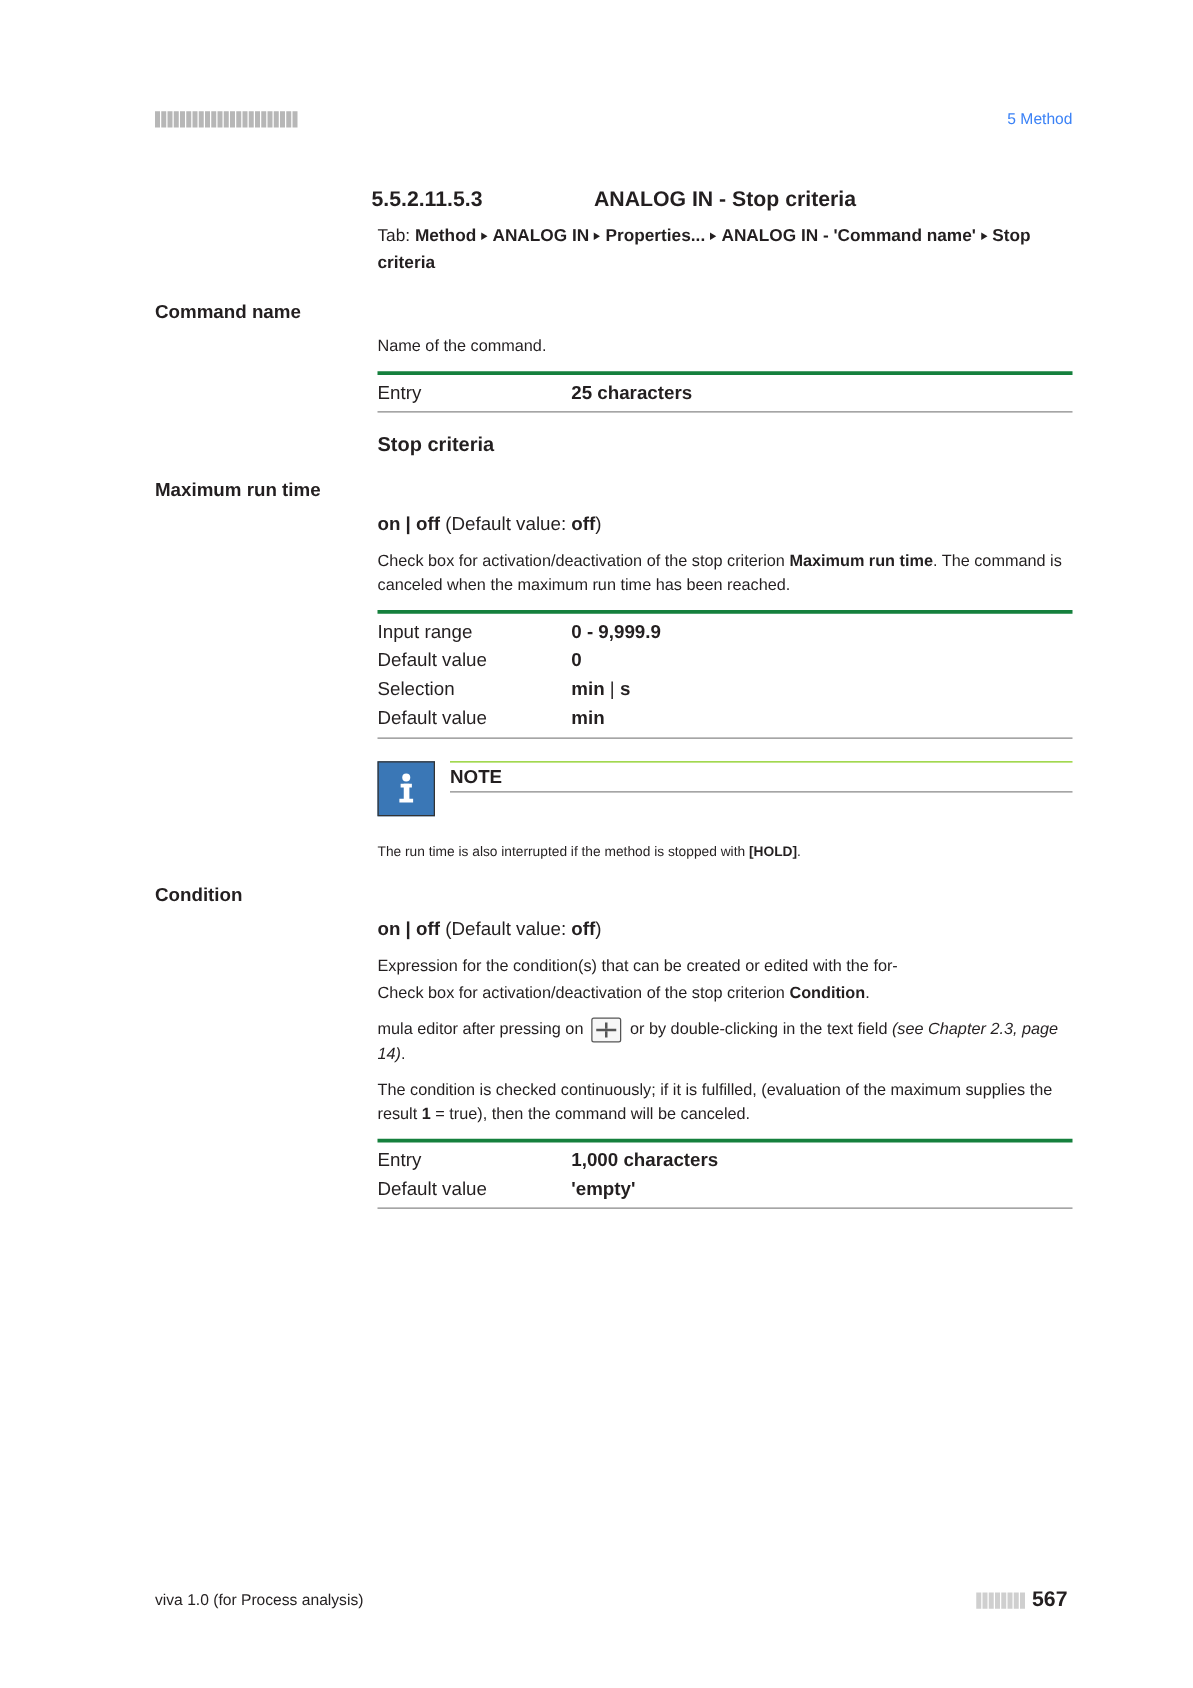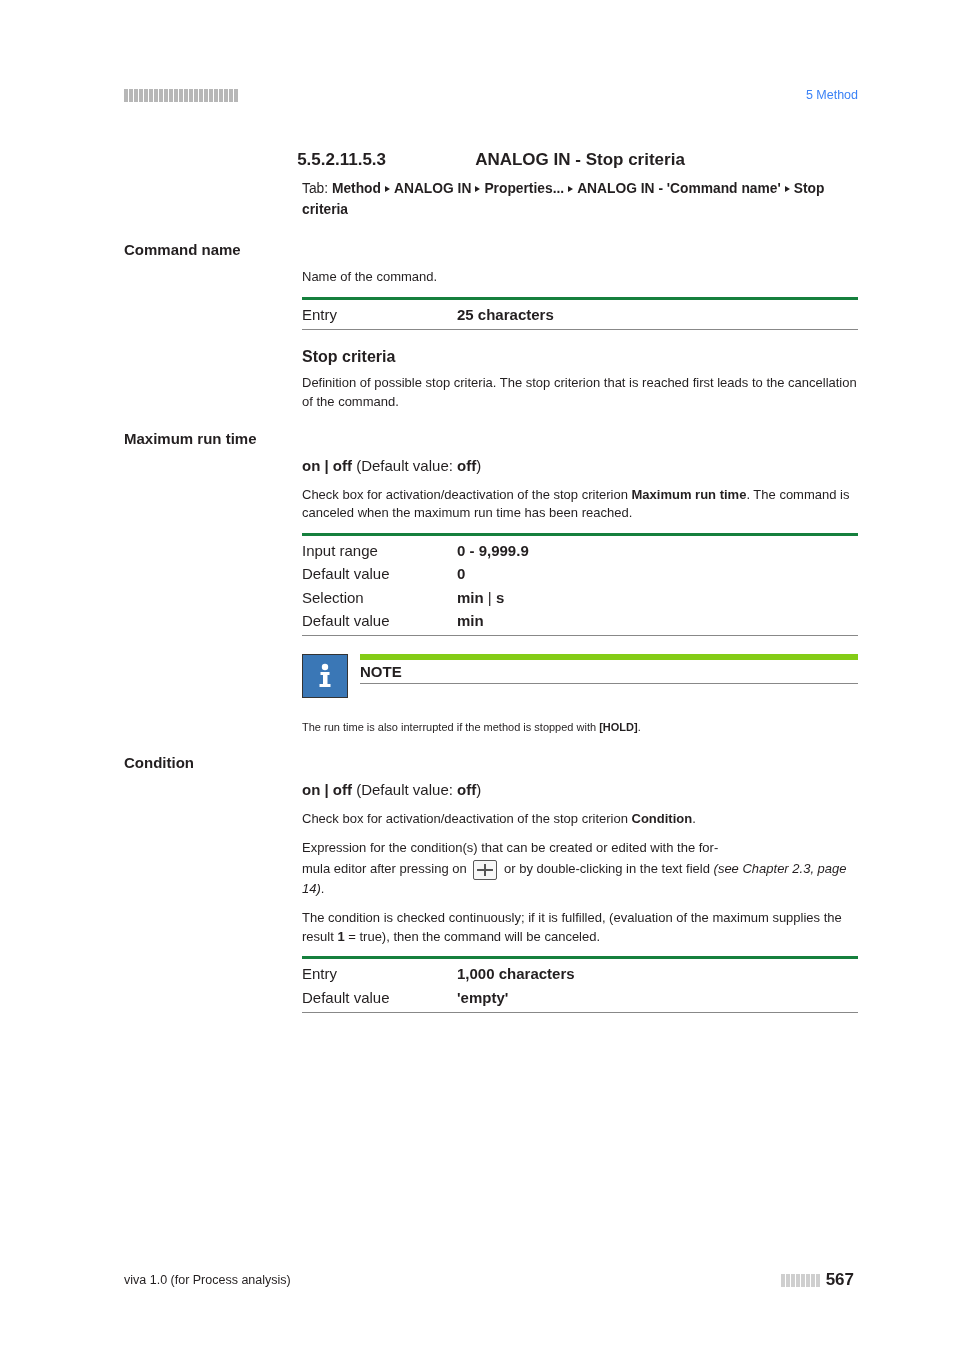--- a/index.html
+++ b/index.html
@@ -128,21 +128,21 @@
     flex: 1;
     display: flex;
     flex-direction: column;
     justify-content: flex-start;
   }
   .note-title {
     font-weight: 700;
     font-size: 15px;
     padding-bottom: 3px;
     border-bottom: 1px solid #888;
-    border-top: 6px solid #84cc16;
+    border-top: 1px solid #84cc16;
     padding-top: 3px;
   }
   .note-body {
     font-size: 11px;
     line-height: 1.45;
     margin-top: 22px;
   }
   .note-body .bold { font-weight: 700; }
   .formula-icon {
     display: inline-block;
@@ -244,21 +244,20 @@
     <div class="side-heading">Command name</div>
     <div class="indent">
       <div class="body-text">Name of the command.</div>
       <div class="param-block">
         <div class="param-row">
           <div class="param-label">Entry</div>
           <div class="param-value">25 characters</div>
         </div>
       </div>
       <div class="subhead">Stop criteria</div>
-      <div class="body-text">Definition of possible stop criteria. The stop criterion that is reached first leads to the cancellation of the command.</div>
     </div>
   </div>
 
   <div class="sect-block">
     <div class="side-heading">Maximum run time</div>
     <div class="indent">
       <div class="onoff">
         <span class="bold">on | off</span><span> (Default value: </span><span class="bold">off</span><span>)</span>
       </div>
       <div class="body-text">
@@ -305,24 +304,24 @@
       </div>
     </div>
   </div>
 
   <div class="sect-block">
     <div class="side-heading">Condition</div>
     <div class="indent">
       <div class="onoff">
         <span class="bold">on | off</span><span> (Default value: </span><span class="bold">off</span><span>)</span>
       </div>
+      <div class="body-text" style="margin-bottom:2px">Expression for the condition(s) that can be created or edited with the for-</div>
       <div class="body-text">
         <span>Check box for activation/deactivation of the stop criterion </span><span class="bold">Condition</span><span>.</span>
       </div>
-      <div class="body-text" style="margin-bottom:2px">Expression for the condition(s) that can be created or edited with the for-</div>
       <div class="body-text">
         <span>mula editor after pressing on </span><span class="formula-icon"><span class="vminus"></span></span><span> or by double-clicking in the text field </span><span class="italic">(see Chapter 2.3, page 14)</span><span>.</span>
       </div>
       <div class="body-text">
         <span>The condition is checked continuously; if it is fulfilled, (evaluation of the maximum supplies the result </span><span class="bold">1</span><span> = true), then the command will be canceled.</span>
       </div>
       <div class="param-block">
         <div class="param-row">
           <div class="param-label">Entry</div>
           <div class="param-value">1,000 characters</div>

